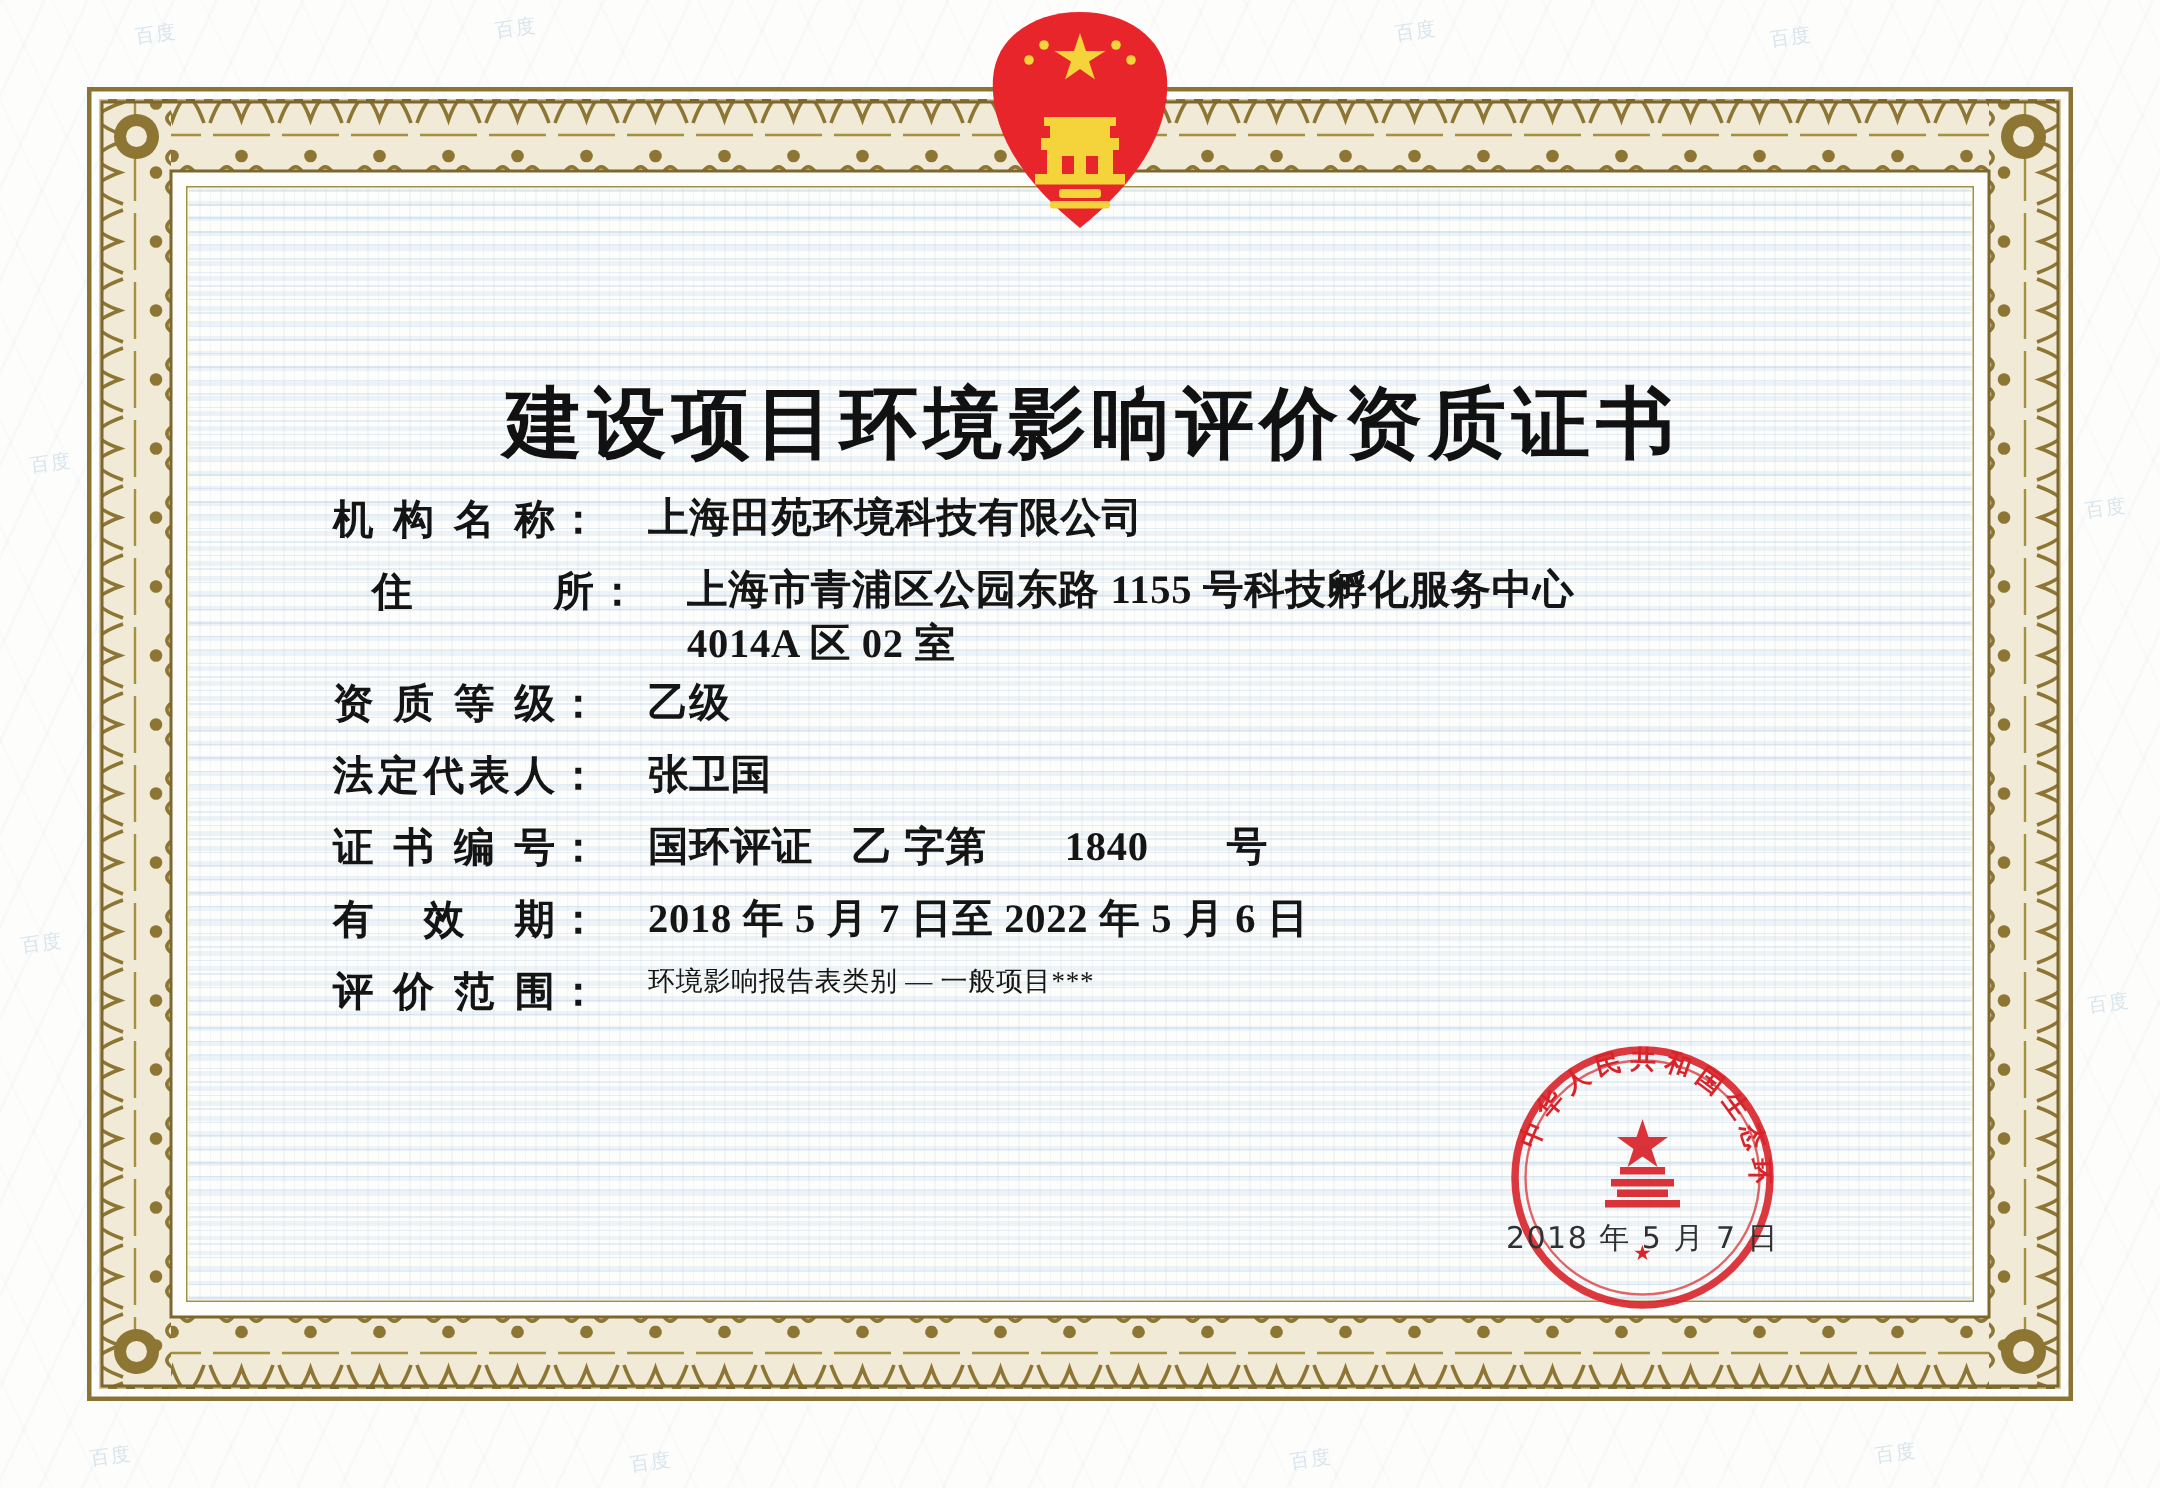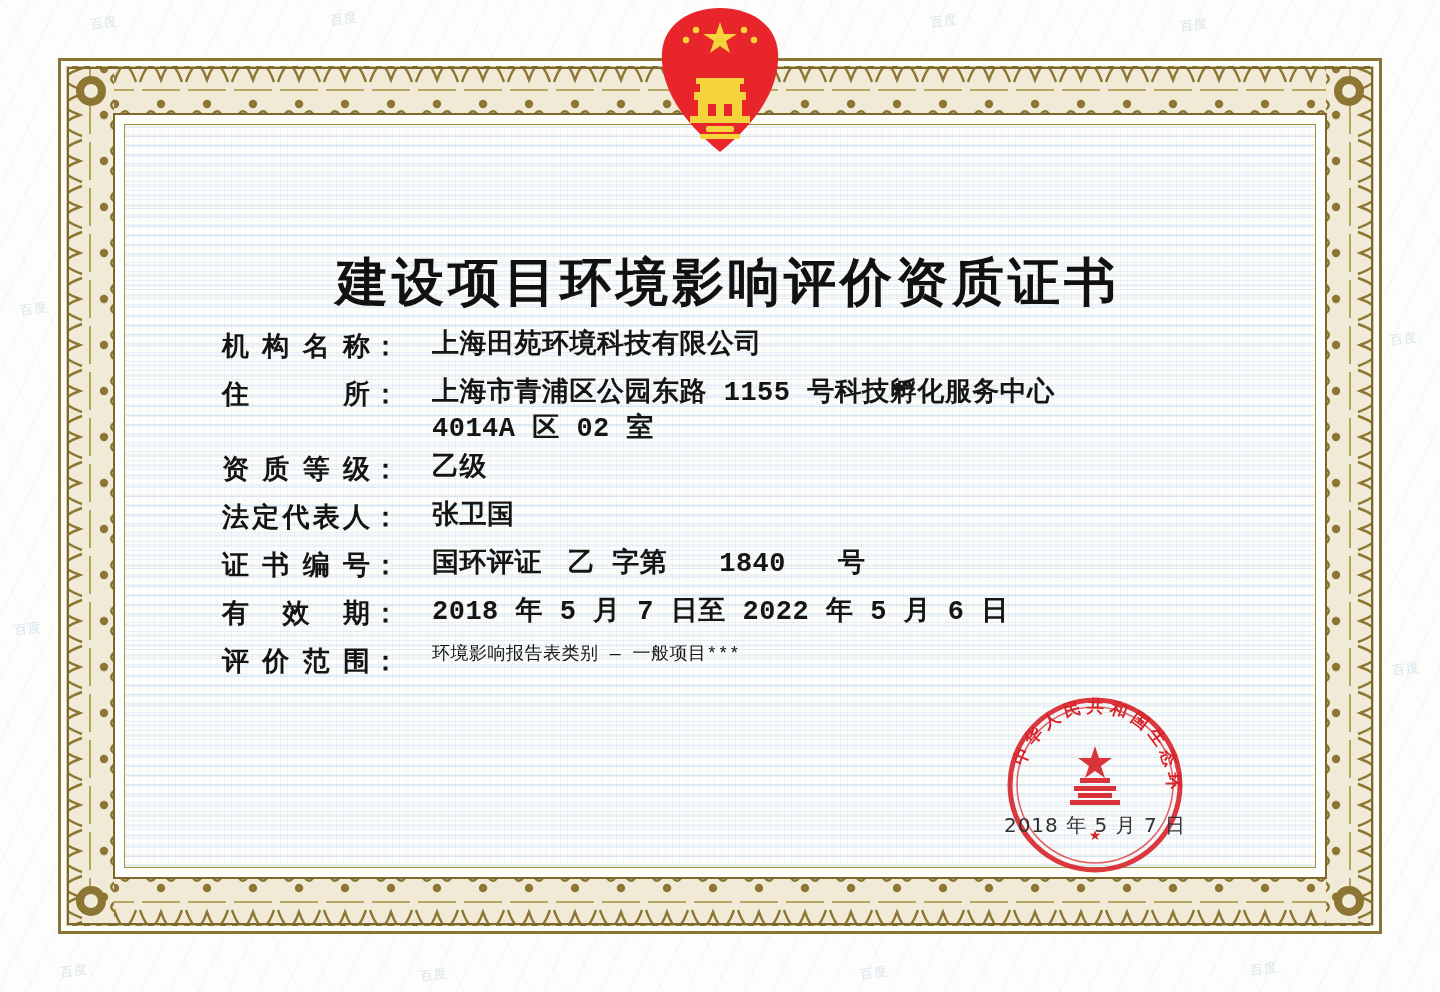--- a/index.html
+++ b/index.html
@@ -124,21 +124,21 @@
     position: absolute;
     left: 222px;
     top: 328px;
     right: 170px;
   }
   .row {
     display: flex;
     align-items: flex-start;
     margin-bottom: 12px;
   }
-  .row.tight { margin-bottom: 4px; }
+  .row.tight { margin-bottom: 4px; margin-left: 26px; }
   .label {
     flex: 0 0 210px;
     font-size: 27px;
     font-weight: bold;
     color: #141414;
     letter-spacing: 1px;
     font-family: "DejaVu Sans", sans-serif;
     white-space: nowrap;
   }
   .label .spread {
@@ -148,21 +148,21 @@
     text-align: justify;
     text-align-last: justify;
   }
   .colon { margin-left: 2px; }
   .value {
     flex: 1 1 auto;
     font-size: 27px;
     font-weight: bold;
     color: #151515;
     letter-spacing: .5px;
-    font-family: Liberation Mono, monospace;
+    font-family: Liberation Serif, serif;
     line-height: 1.32;
   }
   .value.small {
     font-size: 18px;
     font-weight: normal;
     letter-spacing: .5px;
   }
   .value .gap-s { display: inline-block; width: 26px; }
   .value .gap-m { display: inline-block; width: 52px; }
 

